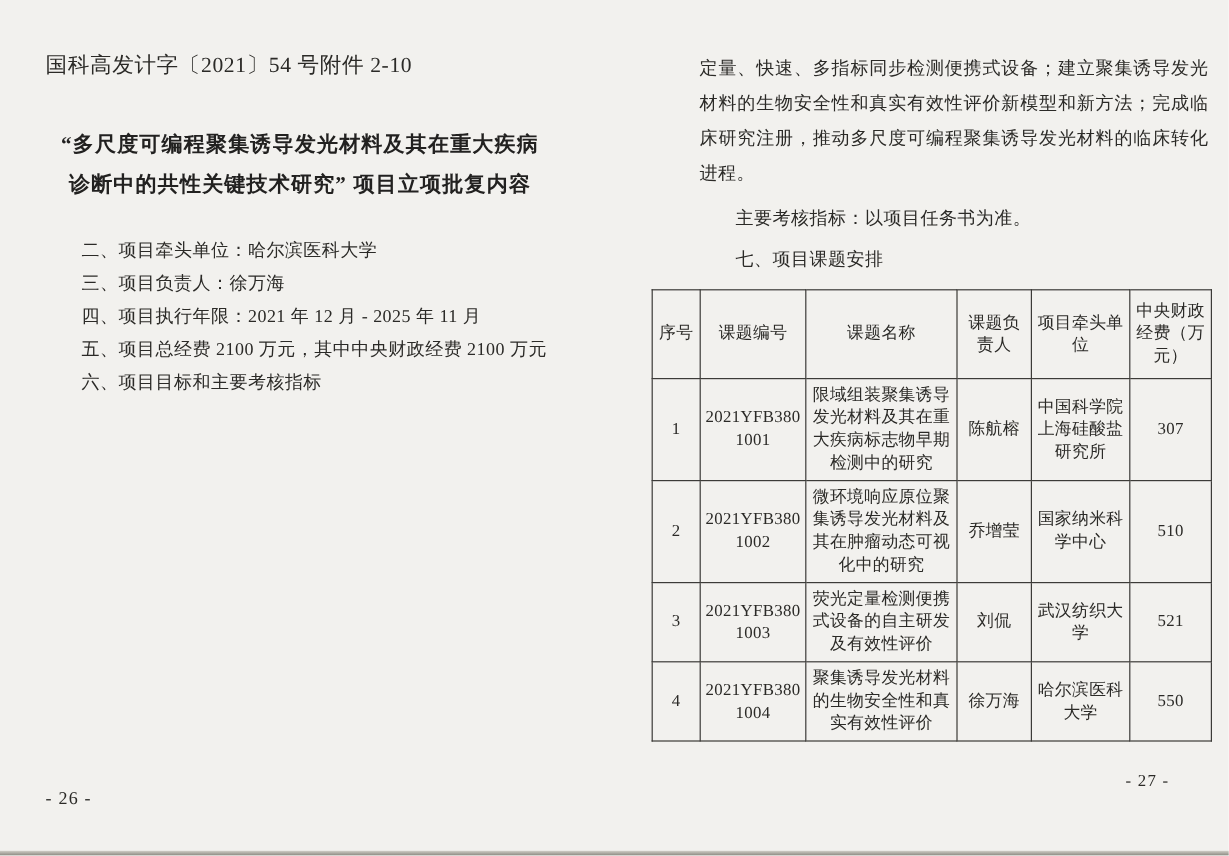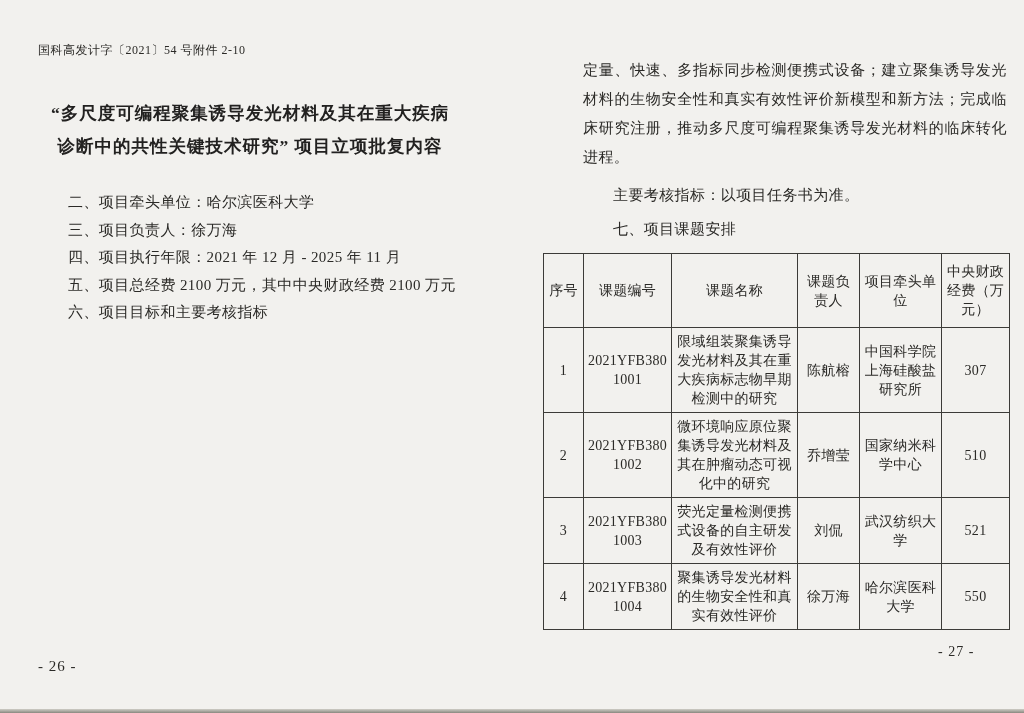--- a/index.html
+++ b/index.html
@@ -16,37 +16,37 @@
     background-color: #f2f1ee;
   }
   .scan-bottom-edge {
     position: absolute; left: 0; bottom: 0; width: 100%; height: 4px;
     background: linear-gradient(180deg, #cfcdc6 0%, #8a887f 100%);
   }
   
   .page-left {
     position: absolute; left: 38px; top: 42px; width: 424px;
   }
-  .ref-number { font-size: 12px; letter-spacing: 0.5px; }
+  .ref-number { font-size: 18px; letter-spacing: 0.5px; }
   .doc-title {
     margin: 38px 10px 0 10px;
     font-size: 17.5px; font-weight: bold; text-align: center;
     line-height: 33px; letter-spacing: 1px; color: #222120; font-family: Liberation Serif, serif;
   }
   .items { margin-top: 26px; }
   .items p, .goal {
     font-size: 15px; line-height: 26.5px;
     text-indent: 2em; text-align: justify; text-justify: inter-ideograph;
     letter-spacing: 0.4px;
   }
   .items p { margin-top: 1px; }
   .goal { line-height: 28.8px; margin-top: 3px; }
   .page-num-left { position: absolute; left: 38px; top: 658px; font-size: 15px; letter-spacing: 1px; }
   
-  .page-right { position: absolute; left: 543px; top: 56px; width: 466px; }
+  .page-right { position: absolute; left: 543px; top: 44px; width: 466px; }
   .cont-para, .kpi-line, .section-heading {
     width: 424px; margin-left: 40px;
     font-size: 15px; line-height: 29px;
     text-align: justify; text-justify: inter-ideograph;
     letter-spacing: 0.4px;
   }
   .kpi-line { text-indent: 2em; margin-top: 9px; text-align: left; }
   .section-heading { text-indent: 2em; margin-top: 5px; text-align: left; }
   table.topics {
     margin-top: 9px;

